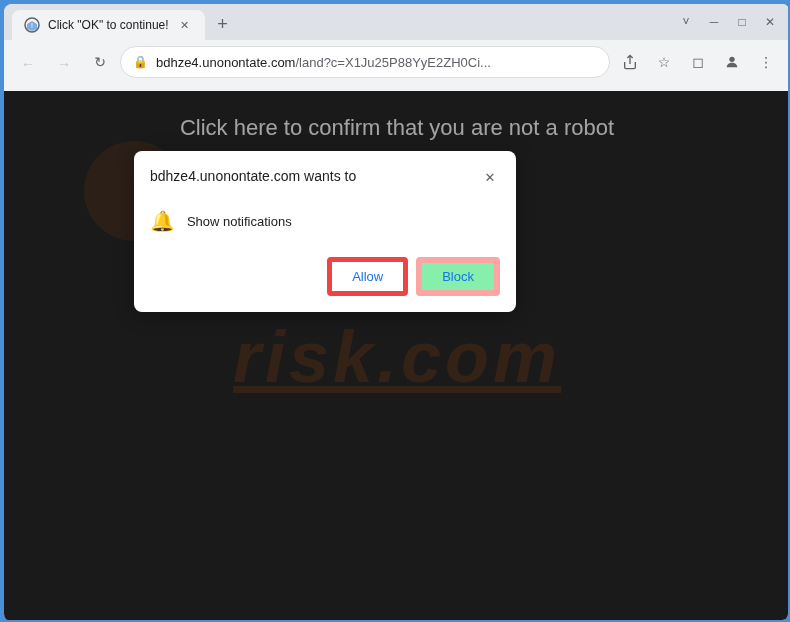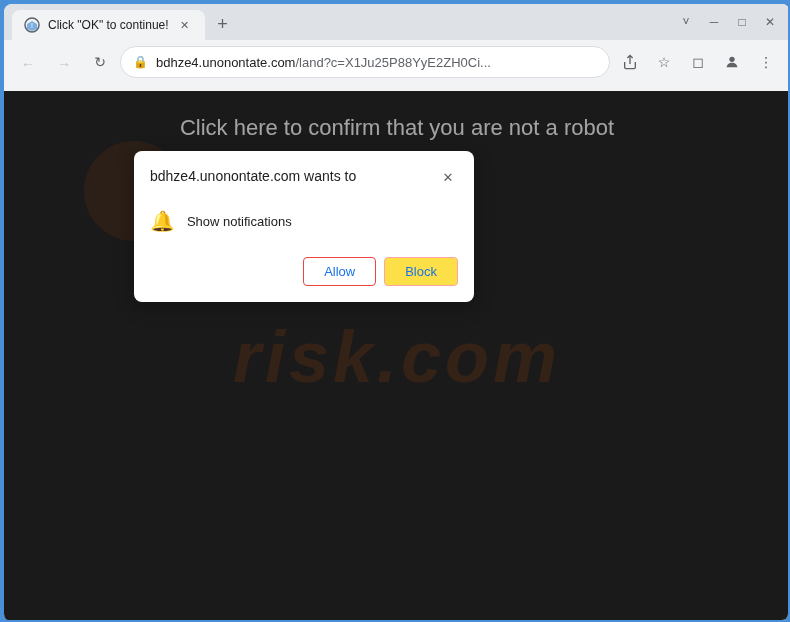--- a/index.html
+++ b/index.html
@@ -209,20 +209,21 @@
       justify-content: center;
       gap: 10px;
     }
 
     .page-watermark {
       font-size: 72px;
       font-weight: bold;
       font-style: italic;
       color: rgba(255,100,0,0.12);
       letter-spacing: 4px;
+      text-decoration: underline;
     }
 
     .page-circle {
       position: absolute;
       left: 80px;
       top: 50px;
       width: 100px;
       height: 100px;
       border-radius: 50%;
       background: rgba(255,100,0,0.08);
@@ -240,21 +241,21 @@
     }
 
     
     .permission-dialog {
       position: absolute;
       top: 60px;
       left: 130px;
       background: #fff;
       border-radius: 8px;
       box-shadow: 0 4px 20px rgba(0,0,0,0.3);
-      width: 340px;
+      width: 382px;
       padding: 16px;
       z-index: 100;
     }
 
     .dialog-header {
       display: flex;
       align-items: flex-start;
       justify-content: space-between;
       margin-bottom: 14px;
     }
@@ -299,34 +300,34 @@
     }
 
     .dialog-buttons {
       display: flex;
       justify-content: flex-end;
       gap: 8px;
     }
 
     .btn-allow {
       padding: 6px 20px;
-      border: 1px solid #ef4444;
+      border: 5px solid #ef4444;
       border-radius: 4px;
       background: #fff;
       color: #1a73e8;
       font-size: 13px;
       cursor: pointer;
       font-weight: 500;
     }
 
     .btn-block {
       padding: 6px 20px;
-      border: 1px solid #fca5a5;
+      border: 6px solid #fca5a5;
       border-radius: 4px;
-      background: #fde047;
+      background: #86efac;
       color: #1a73e8;
       font-size: 13px;
       cursor: pointer;
       font-weight: 500;
     }
   </style>
 </head>
 <body>
 
 <div class="browser-window">

